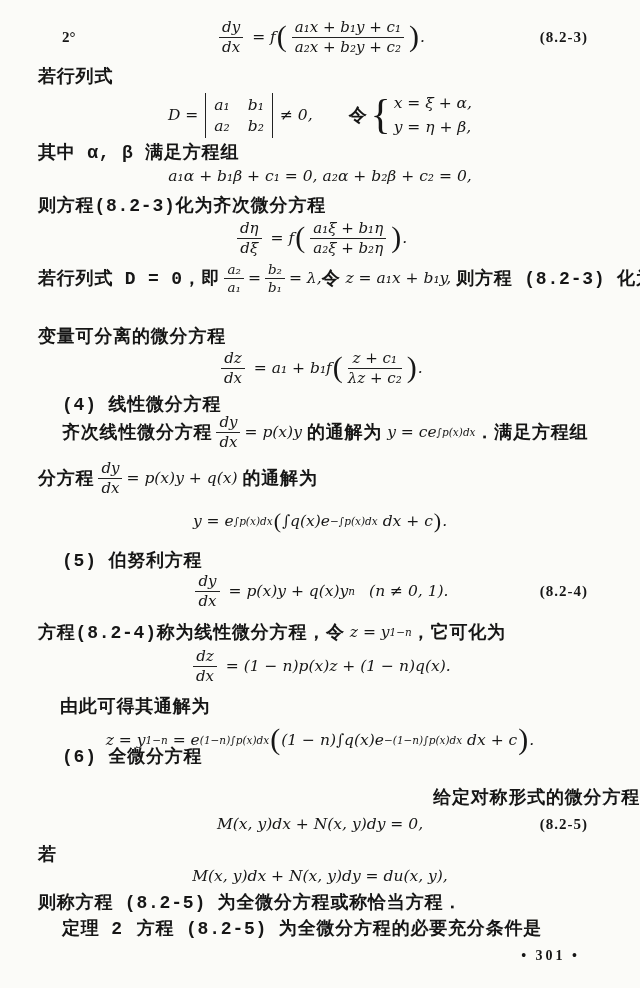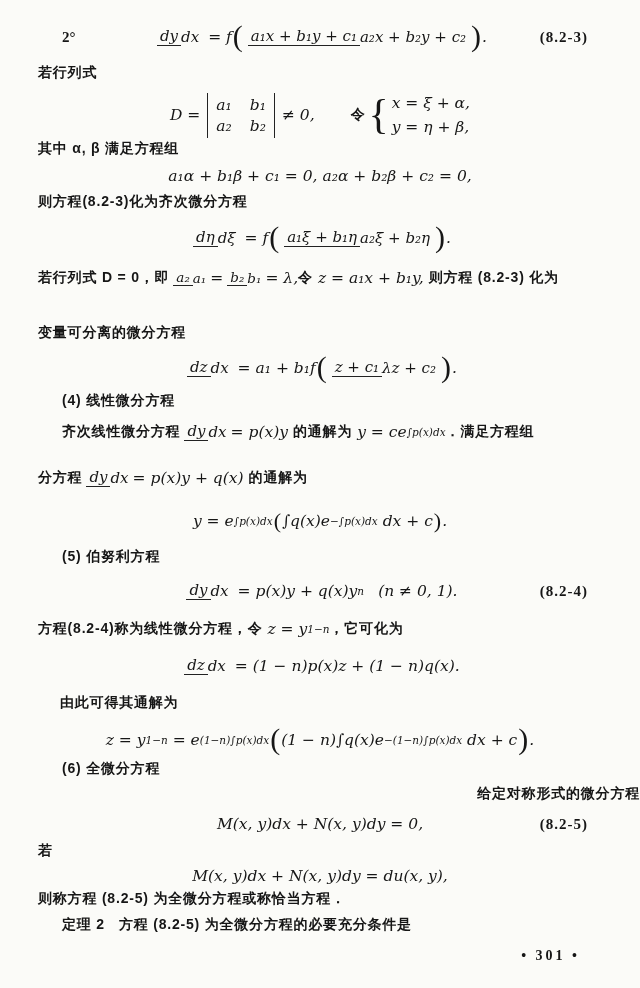--- a/index.html
+++ b/index.html
@@ -3,26 +3,26 @@
 <meta charset="utf-8">
 <style>
   html,body { margin:0; padding:0; background:#e8e8e4; }
   .page {
     position:relative; width:640px; height:988px; background:#fbfbf8;
     font-family:"Liberation Serif","DejaVu Serif",serif; color:#161616;
     overflow:hidden; margin:0 auto;
   }
   .line { position:absolute; left:0; right:0; display:flex; align-items:center; }
   .center { justify-content:center; }
-  .cn { font-size:14px; font-weight:600; letter-spacing:0.8px; font-style:normal;
-        font-family:Liberation Sans, sans-serif; white-space:pre; }
+  .cn { font-size:18px; font-weight:600; letter-spacing:0.8px; font-style:normal;
+        font-family:Liberation Mono, monospace; white-space:pre; }
   .b  { font-weight:800; }
   .math { font-style:italic; font-size:15.5px; font-weight:500; white-space:pre;
           font-family:"DejaVu Serif","Liberation Serif",serif; }
-  .frac { display:inline-flex; vertical-align:middle;
+  .frac { display:inline-flex; flex-direction:column; vertical-align:middle;
           text-align:center; margin:4px 4px; font-style:italic; font-size:15px;
           font-family:"DejaVu Serif","Liberation Serif",serif; font-weight:500; }
   .frac .num { display:block; border-bottom:1.4px solid #222; padding:0 3px 1px; line-height:1.1; }
   .frac .den { display:block; padding-top:1px; line-height:1.1; }
   .sm { font-size:13.5px; }
   .sup { font-size:10.5px; vertical-align:7px; font-style:italic; font-weight:500;
          font-family:"DejaVu Serif","Liberation Serif",serif; }
   .bigp { font-size:30px; font-weight:400; font-style:normal; line-height:1;
           position:relative; top:-1px; margin:0 1px; }
   .medp { font-size:22px; font-weight:400; font-style:normal; line-height:1; margin:0 1px; }
@@ -229,21 +229,21 @@
     <span class="math"> = e</span>
     <span class="sup">(1−n)∫p(x)dx</span>
     <span class="bigp">(</span>
     <span class="math">(1 − n)∫q(x)e</span>
     <span class="sup">−(1−n)∫p(x)dx</span>
     <span class="math"> dx + c</span>
     <span class="bigp">)</span>
     <span class="math">.</span>
   </div>
 
-  <div class="line" style="top:760px; padding-left:62px;">
+  <div class="line" style="top:744px; padding-left:62px;">
     <span class="cn">(6) 全微分方程</span>
   </div>
 
   <div class="line" style="top:785px; padding-left:64px;justify-content:flex-end;">
     <span class="cn">给定对称形式的微分方程</span>
   </div>
 
   <div class="line center" style="top:812px; height:24px;">
     <span class="math">M(x, y)dx + N(x, y)dy = 0,</span>
     <span class="eqnum">(8.2-5)</span>

